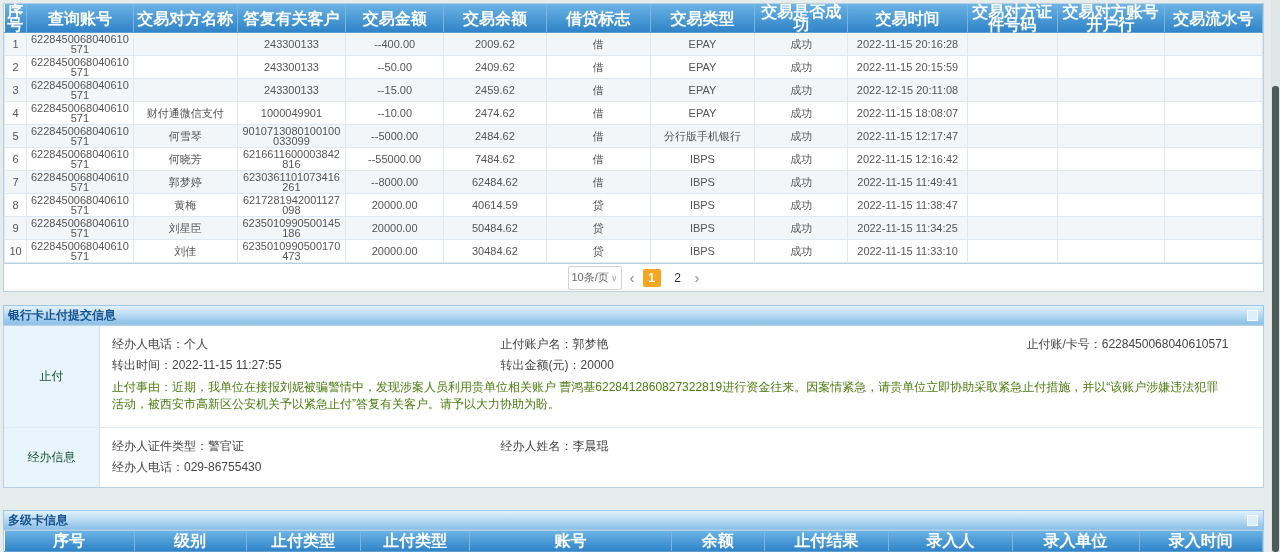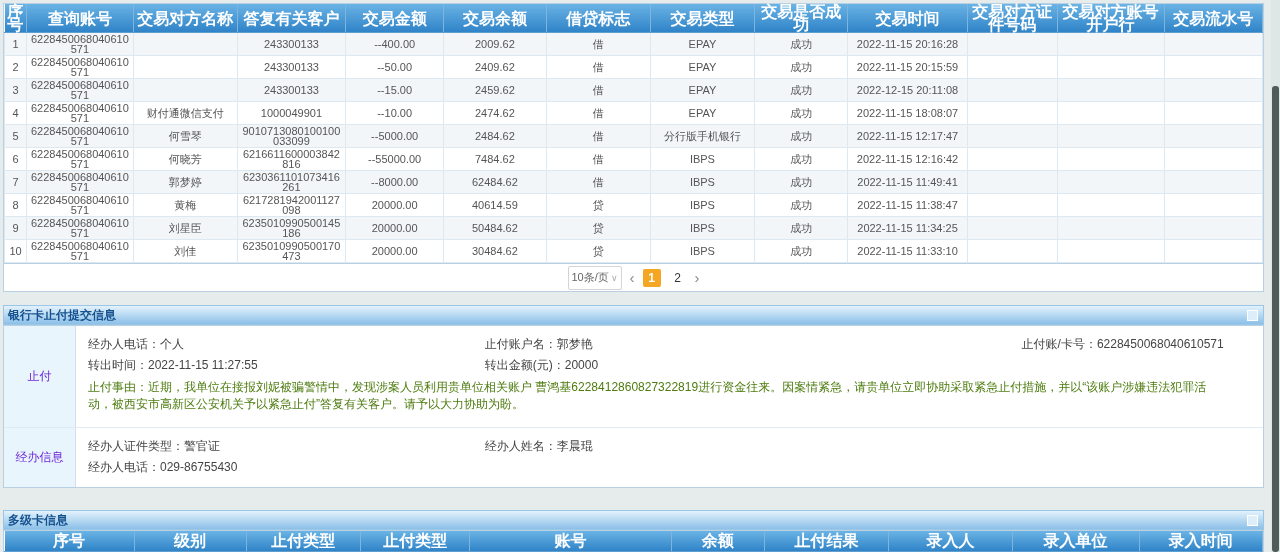--- a/index.html
+++ b/index.html
@@ -59,21 +59,21 @@
   .bar-box {
     position:absolute; right:5px; top:4px; width:11px; height:11px;
     background:#ddeefb; border:1px solid #ffffff; cursor:pointer;
   }
 
   
   .info-panel { display:flex; flex-direction:column; }
   .info-row { display:flex; }
   .info-row + .info-row { border-top:1px solid #e1eaf2; }
   .label-cell {
-    width:72px; flex:none; background:#e9f5fd; color:#6d28d9;
+    width:96px; flex:none; background:#e9f5fd; color:#14532d;
     font-size:12px; display:flex; align-items:center; justify-content:center;
     border-right:1px solid #cfe0ee;
   }
   .info-body { flex:1; padding:4px 8px 6px 12px; }
   .info-line {
     display:grid; grid-template-columns:34% 46% 20%;
     font-size:12px; color:#444; margin:7px 0; line-height:14px;
   }
   .reason {
     font-size:12px; color:#4d7c0f; line-height:17px;

